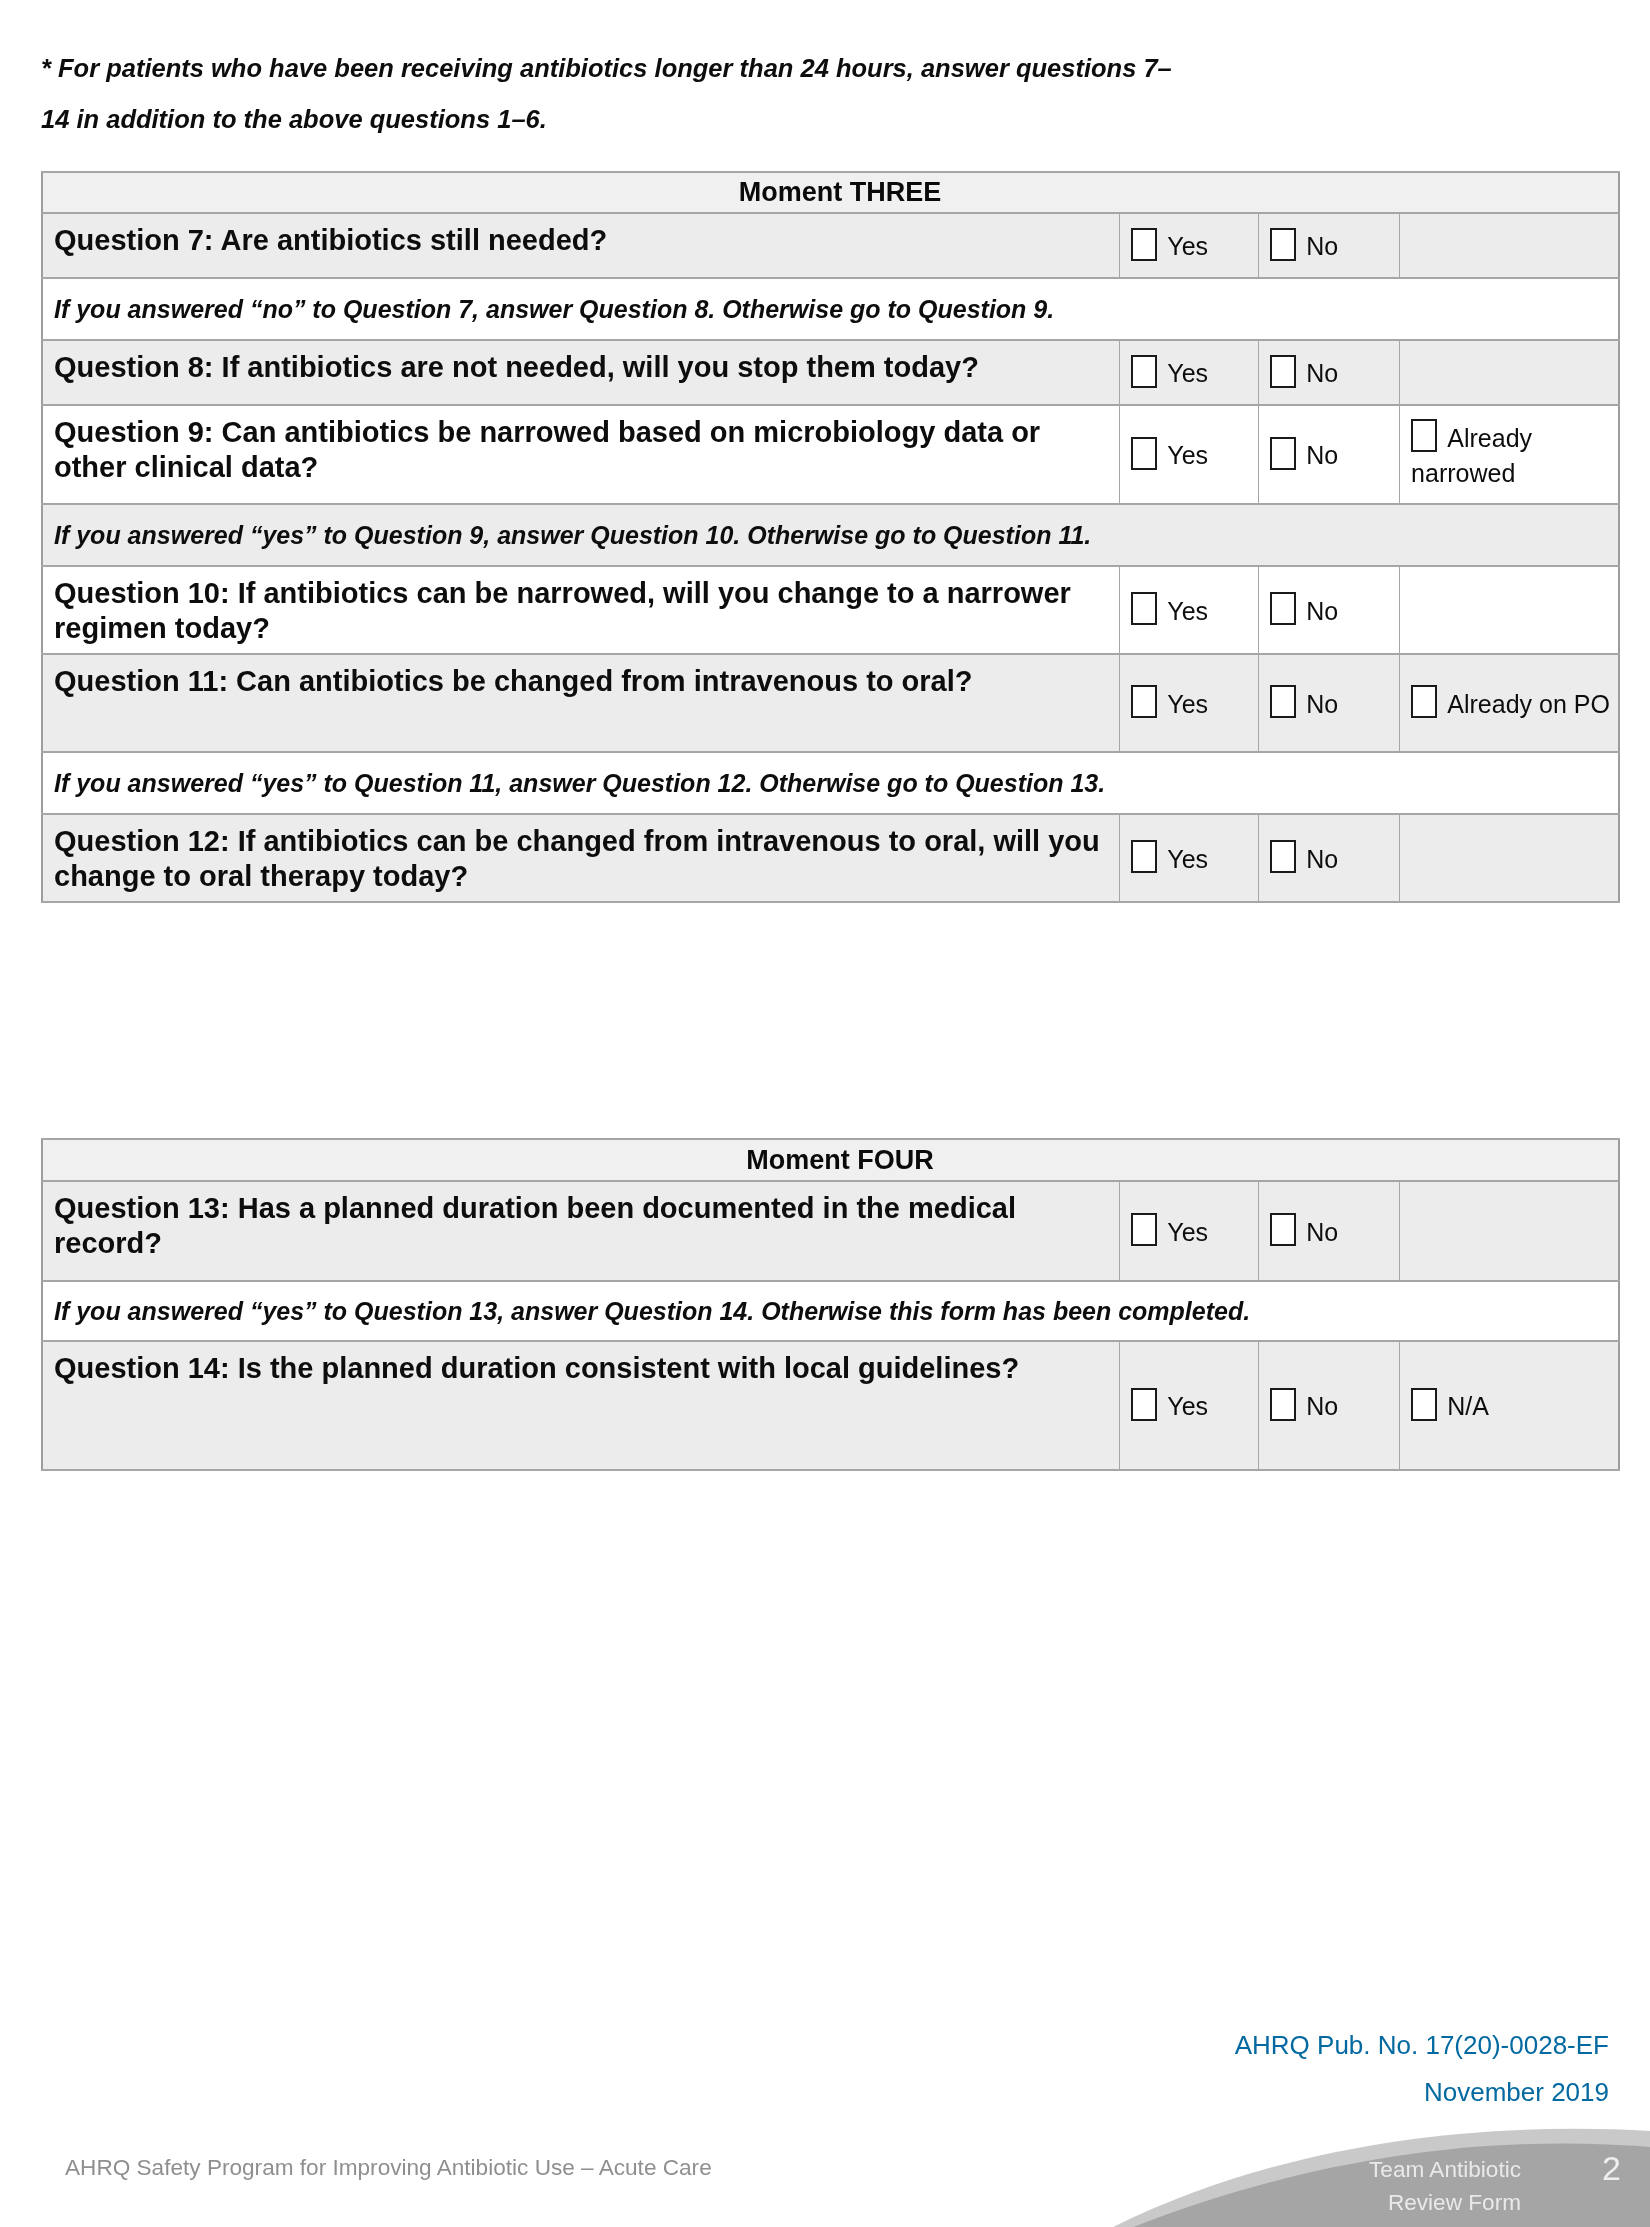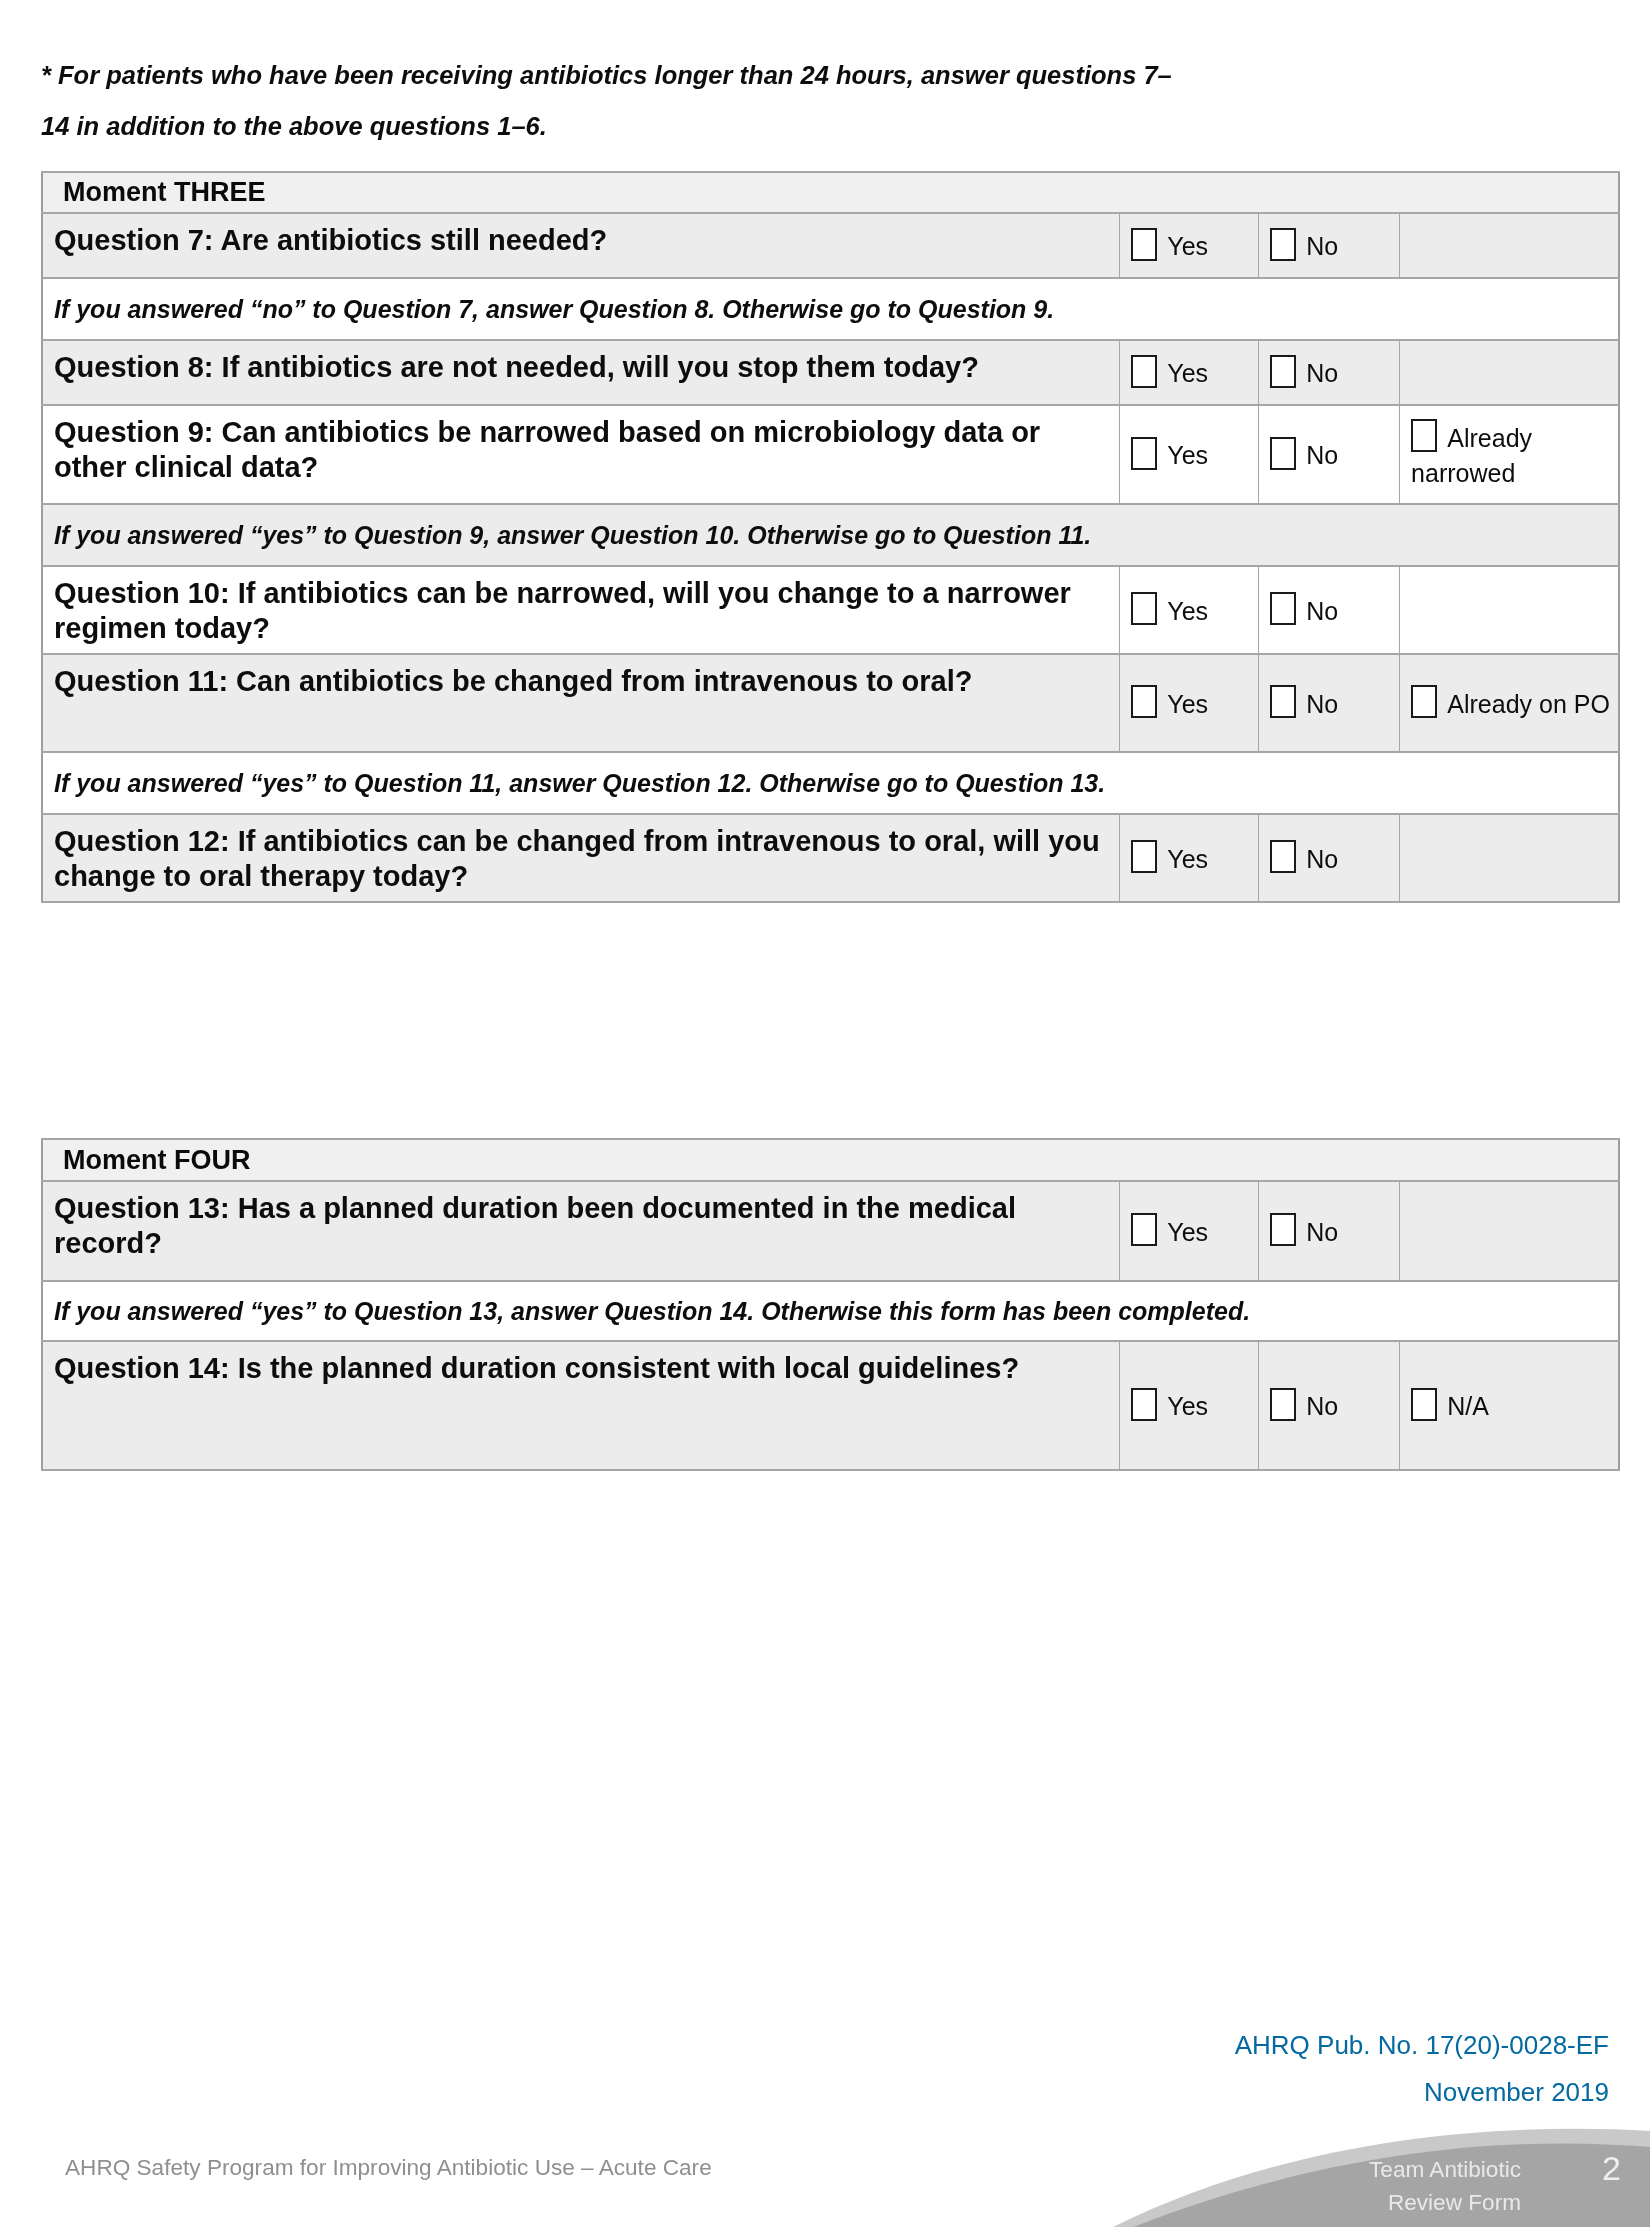--- a/index.html
+++ b/index.html
@@ -6,21 +6,21 @@
   body {
     width: 1651px; height: 2227px;
     background: #ffffff;
     font-family: "Liberation Sans", sans-serif;
     position: relative;
     overflow: hidden;
     color: #111;
   }
   .intro {
     position: absolute;
-    left: 41px; top: 50px;
+    left: 41px; top: 43px;
     width: 1135px;
     font-size: 25.5px;
     font-weight: bold;
     font-style: italic;
     line-height: 51px;
     color: #0d0d0d;
   }
   .form-table {
     position: absolute;
     left: 41px;
@@ -30,21 +30,21 @@
     border: 2.2px solid #9d9d9d;
   }
   .form-table.t3 { top: 171px; }
   .form-table.t4 { top: 1138px; }
   .form-table td {
     border: 1.5px solid #a6a6a6;
     border-top-width: 2.2px;
     border-bottom-width: 2.2px;
   }
   .hdr-cell {
-    text-align: left;
+    text-align: center;
     font-weight: bold;
     font-size: 27px;
     background: #f0f0f0;
     color: #0a0a0a;
     padding-left: 20px;
   }
   .gray { background: #ececec; }
   .white { background: #ffffff; }
   .qcell {
     font-weight: bold;

